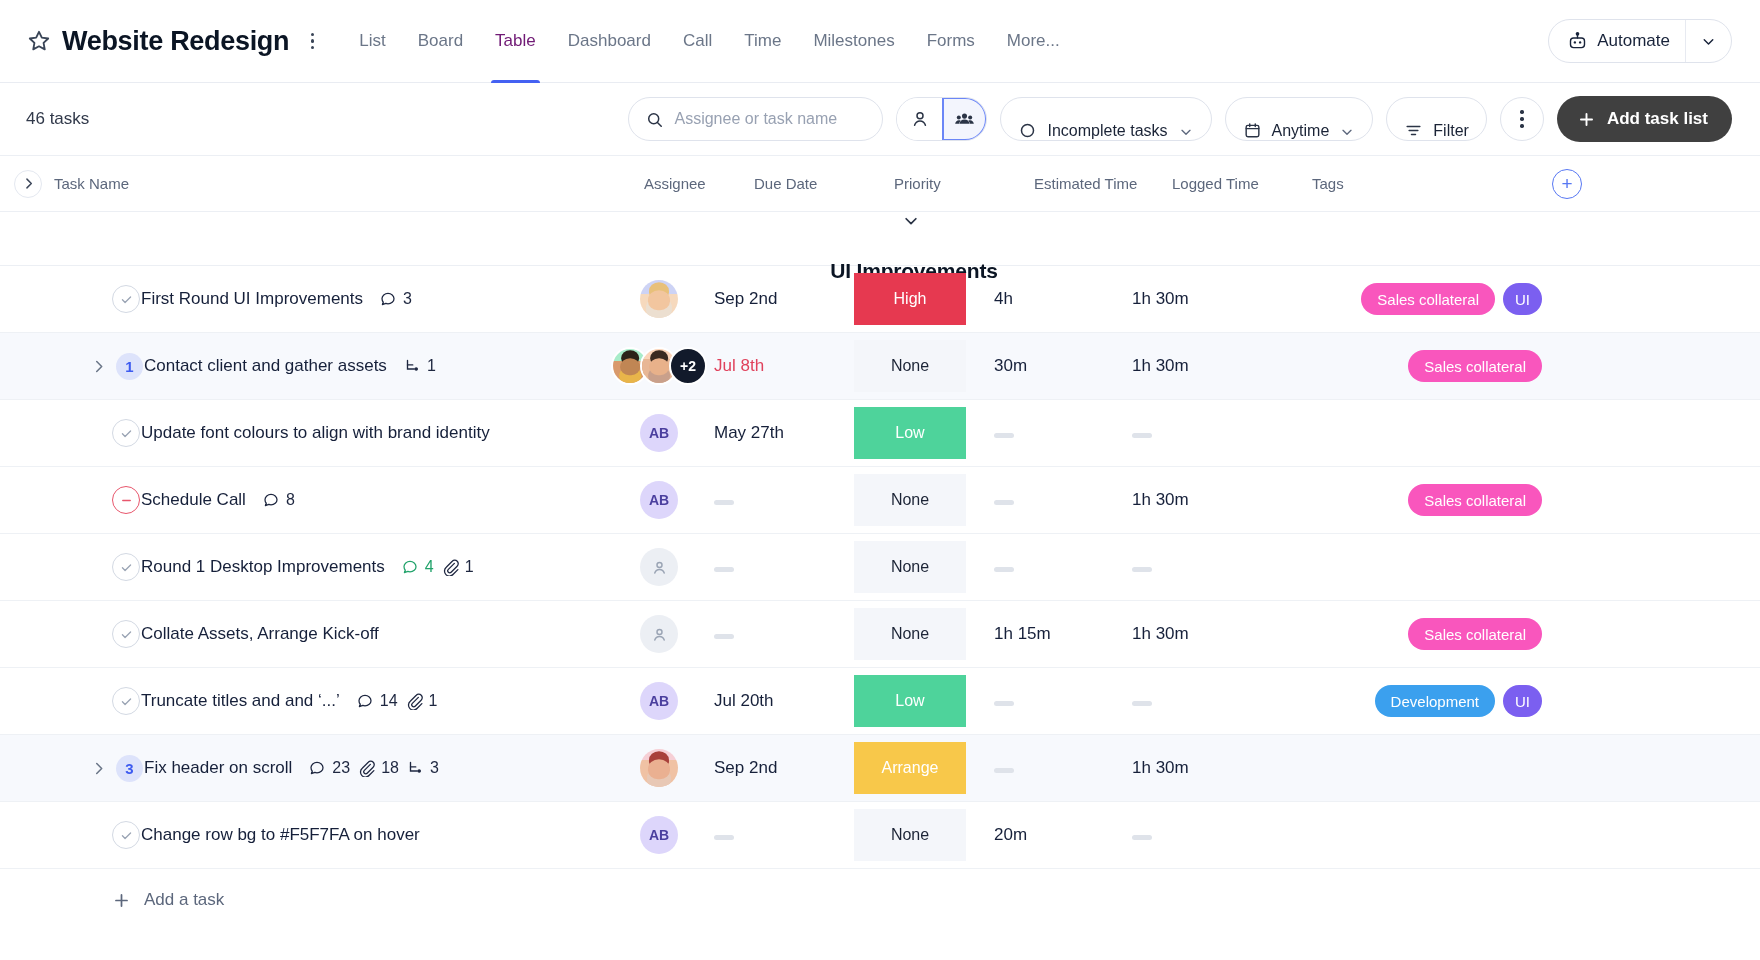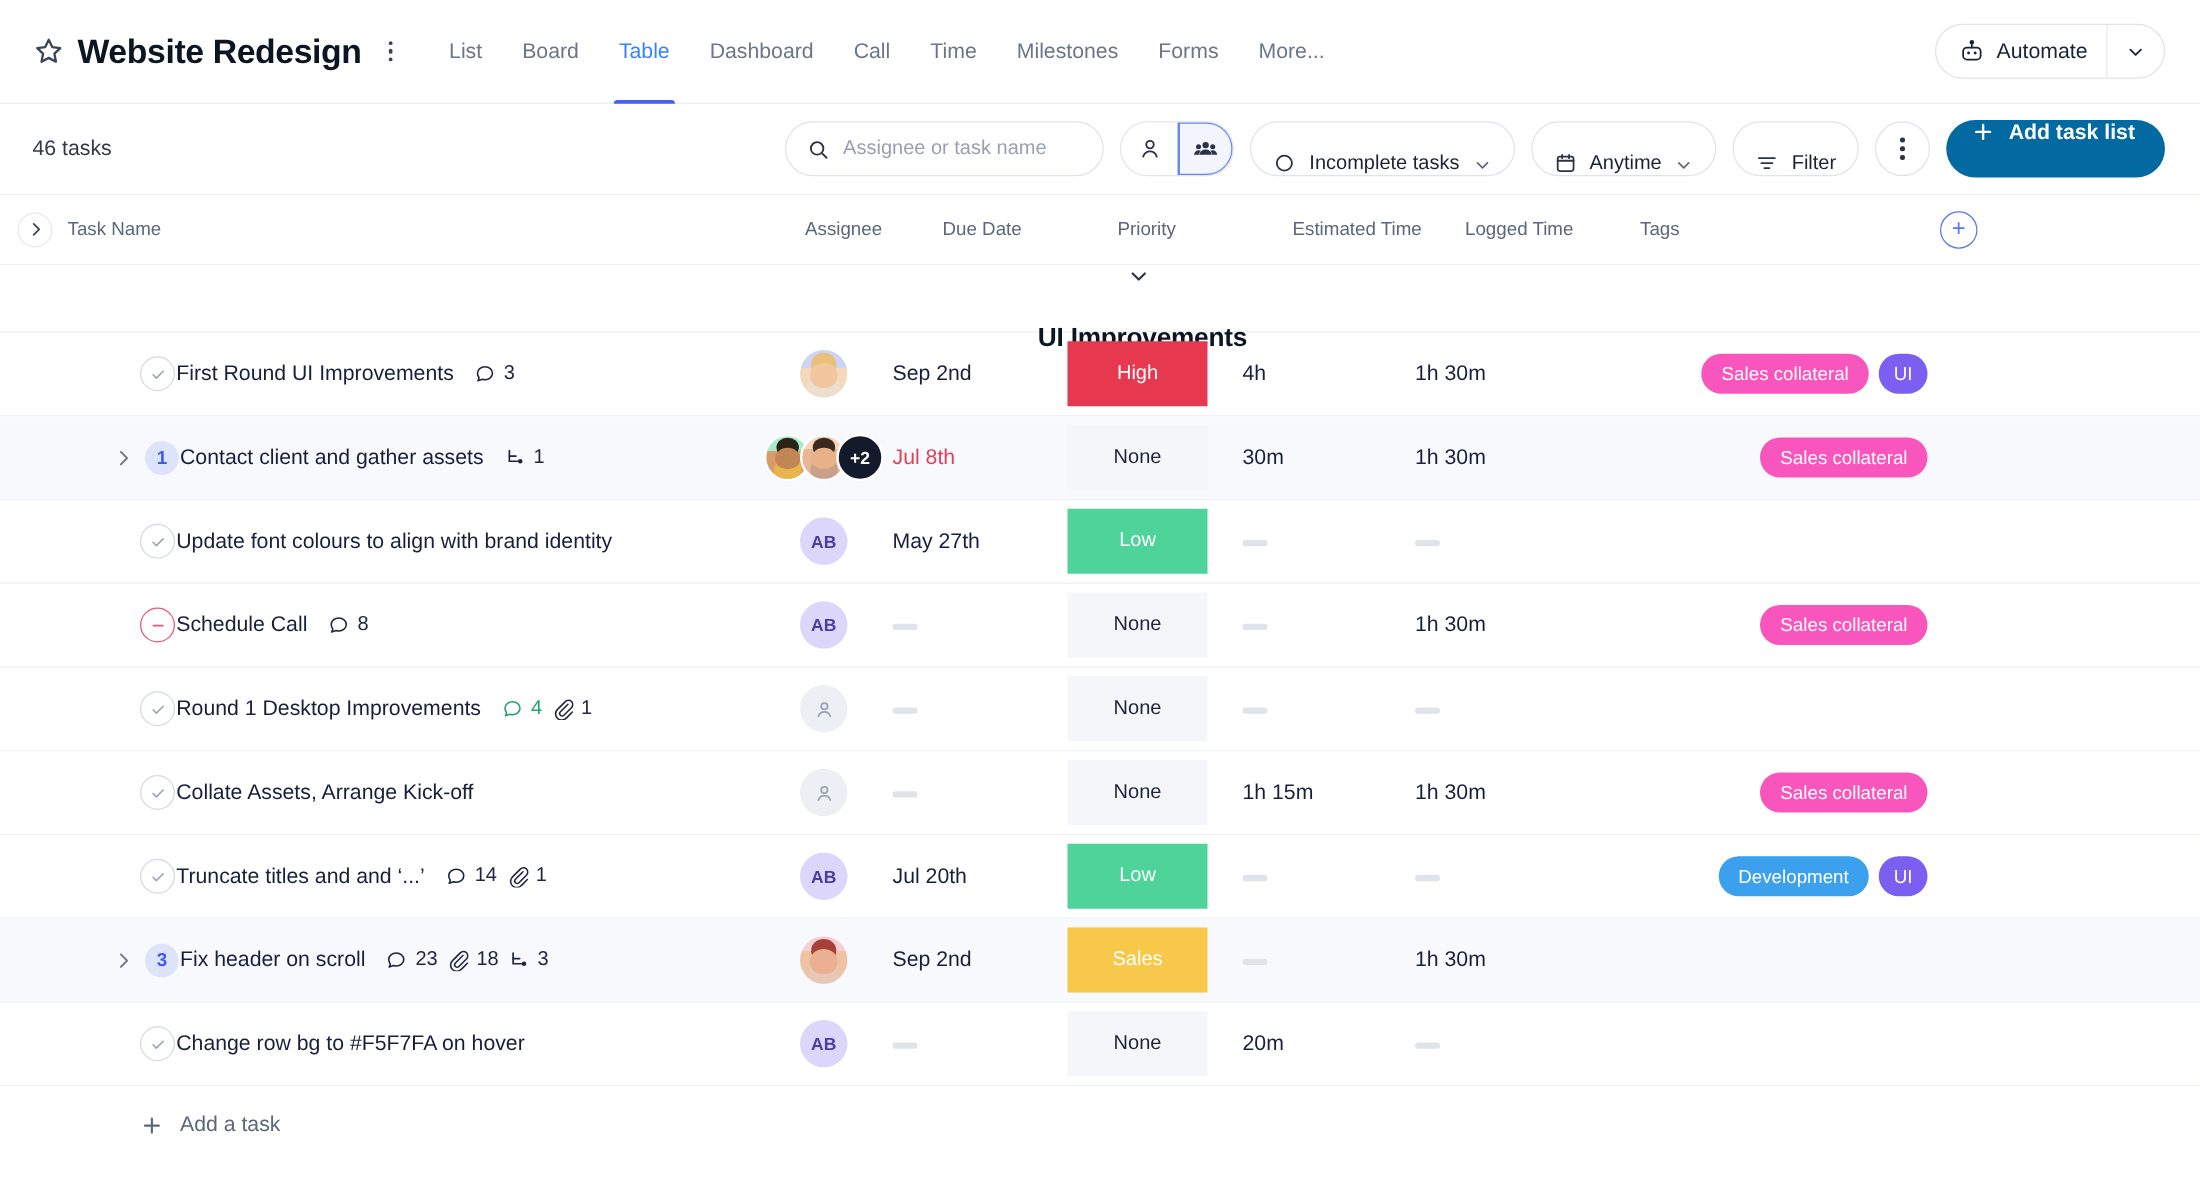--- a/index.html
+++ b/index.html
@@ -31,21 +31,21 @@
     gap: 3px; cursor: pointer; border-radius: 5px;
   }
   .kebab-btn i { width: 3.2px; height: 3.2px; border-radius: 50%; background: #3a4557; display: block; }
 
   .tabs { display: flex; align-items: center; height: 83px; }
   .tab {
     font-size: 17px; color: #6b7688; padding: 0 16px;
     height: 83px; display: flex; align-items: center; cursor: pointer;
     white-space: nowrap; position: relative;
   }
-  .tab.active { color: #3b82f6; font-weight: 500; }
+  .tab.active { color: #701a75; font-weight: 500; }
   .tab.active::after {
     content: ""; position: absolute; left: 12px; right: 12px; bottom: 0;
     height: 3px; background: #4461f2; border-radius: 3px 3px 0 0;
   }
 
   .topbar-right { margin-left: auto; display: flex; align-items: center; }
   .automate-btn {
     display: flex; align-items: center; height: 44px;
     border: 1px solid #dfe3ec; border-radius: 23px; background: #fff;
     cursor: pointer; overflow: hidden;
@@ -95,22 +95,22 @@
     font-size: 16px; color: #1a2336; cursor: pointer; white-space: nowrap;
   }
   .icon-btn-round {
     width: 44px; height: 44px; border-radius: 50%; border: 1px solid #dfe3ec;
     background: #fff; display: flex; flex-direction: column; align-items: center;
     justify-content: center; gap: 3.5px; cursor: pointer;
   }
   .icon-btn-round i { width: 3.4px; height: 3.4px; border-radius: 50%; background: #2b3purple; background: #2b3446; }
 
   .primary-btn {
-    display: flex; align-items: flex-start; gap: 11px; height: 46px; padding: 0 24px 0 20px;
-    background: #0369a1; color: #fff; border: 0; border-radius: 24px;
+    display: flex; align-items: center; gap: 11px; height: 46px; padding: 0 24px 0 20px;
+    background: #404040; color: #fff; border: 0; border-radius: 24px;
     font-size: 17px; font-weight: bold; font-family: inherit; cursor: pointer; white-space: nowrap;
   }
 
   
   .table-wrap { position: relative; }
   .thead {
     display: flex; align-items: center; height: 56px;
     padding-left: 14px; padding-right: 28px;
     border-bottom: 1px solid #eceff4; background: #fff;
   }
@@ -716,21 +716,21 @@
             </span>
           </span>
         </div>
         <div class="c-assign assignee-cell">
           <div class="avatar">
             <div class="face f-red"></div>
           </div>
         </div>
         <div class="c-due"><span class="due">Sep 2nd</span></div>
         <div class="c-prio prio-cell">
-          <div class="prio medium">Sales</div>
+          <div class="prio medium">Arrange</div>
         </div>
         <div class="c-est"><span class="dash"></span></div>
         <div class="c-log"><span class="time">1h 30m</span></div>
         <div class="c-tags tags-cell"></div>
       </div>
       <div class="row">
         <div class="c-name name-cell">
           <div class="row-expander empty"></div>
           <div class="check-circle">
             <svg viewBox="0 0 24 24" width="15" height="15" fill="none" stroke="#9aa4b4" stroke-width="2.1" stroke-linecap="round" stroke-linejoin="round">

